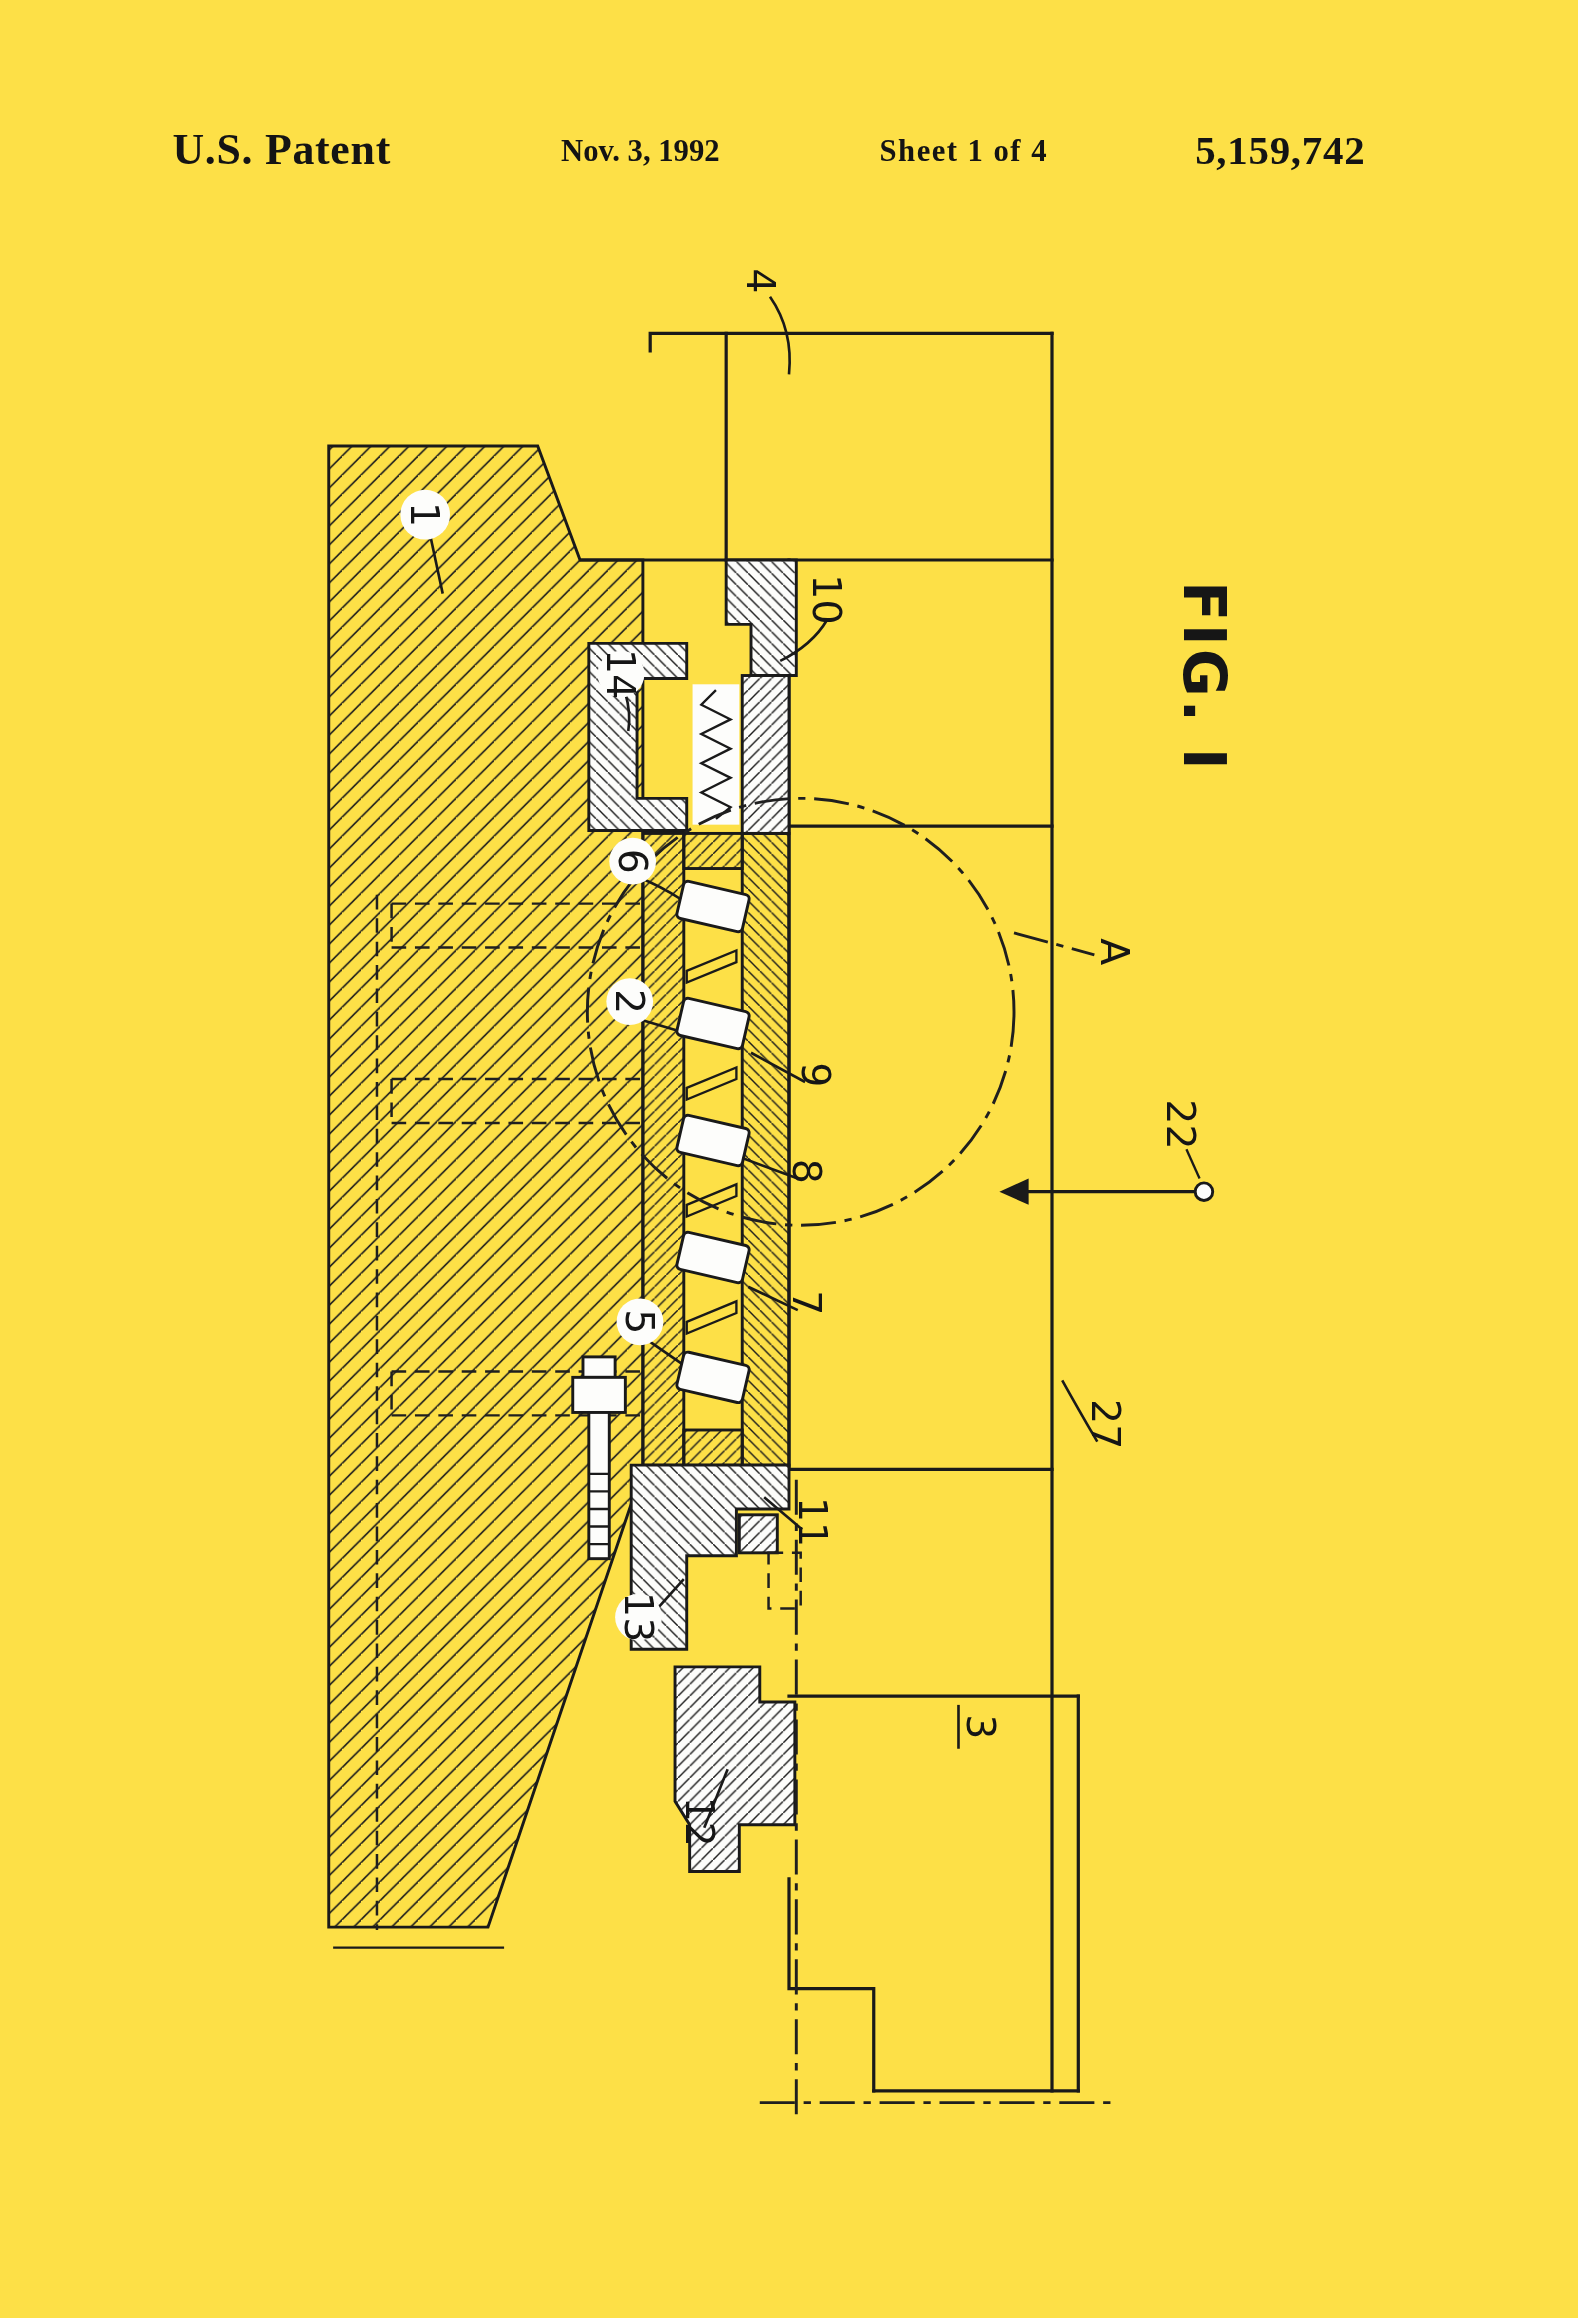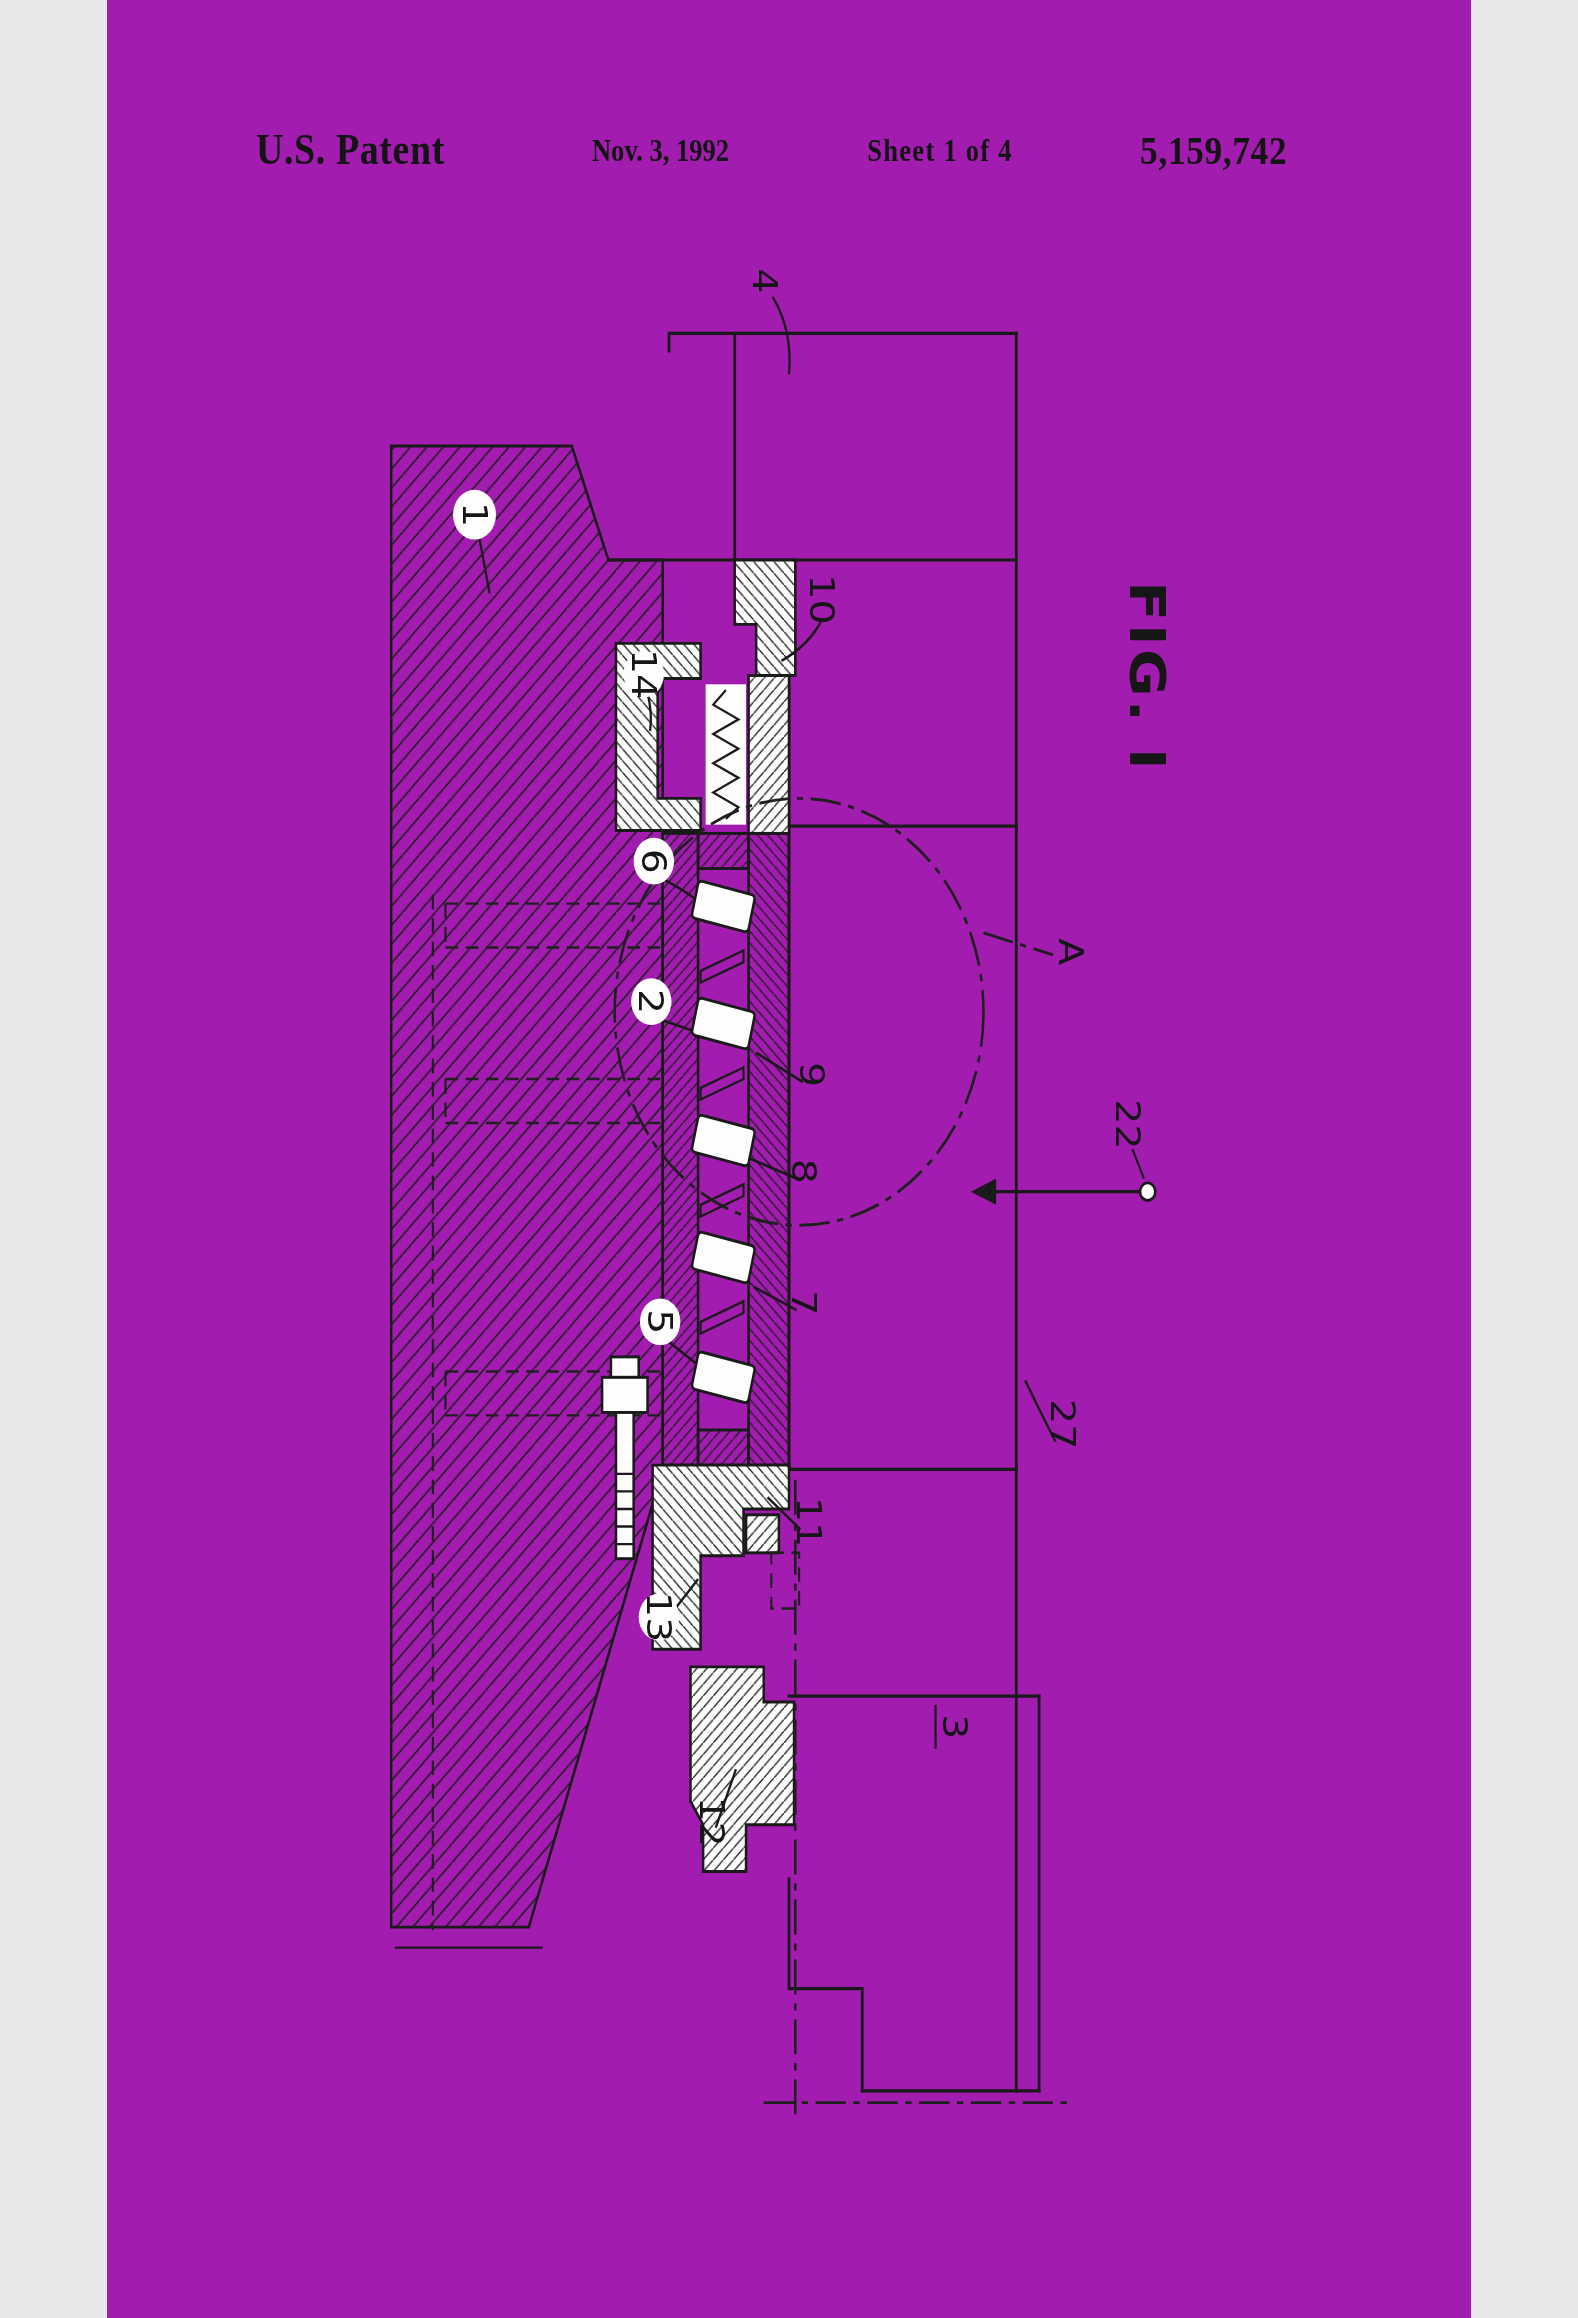--- a/index.html
+++ b/index.html
@@ -1,20 +1,20 @@
 <!DOCTYPE html>
 <html style="font-size:11px"><head>
 <meta charset="utf-8">
 <style>
   html,body{margin:0;padding:0;background:#e8e8e8;}
   .page{
     position:relative;
-    width:1364px;height:2319px;
+    width:1578px;height:2319px;
     margin:0 auto;
-    background:#a21caf;
+    background:#fde047;
     font-family:"Liberation Serif", serif;
     overflow:hidden;
   }
   svg{position:absolute;inset:0;width:100%;height:100%;}
   .hdr-title{font:700 30px "Liberation Serif", serif;fill:#141414;letter-spacing:.5px;}
   .hdr-date{font:600 21px "Liberation Serif", serif;fill:#141414;}
   .hdr-sheet{font:600 21px "Liberation Serif", serif;fill:#141414;letter-spacing:1px;}
   .hdr-num{font:700 28px "Liberation Serif", serif;fill:#141414;letter-spacing:.5px;}
   .ref{font:500 27px "DejaVu Sans", sans-serif;fill:#161616;}
   .figlab{font:700 40px "DejaVu Sans", sans-serif;fill:#161616;letter-spacing:2px;}

